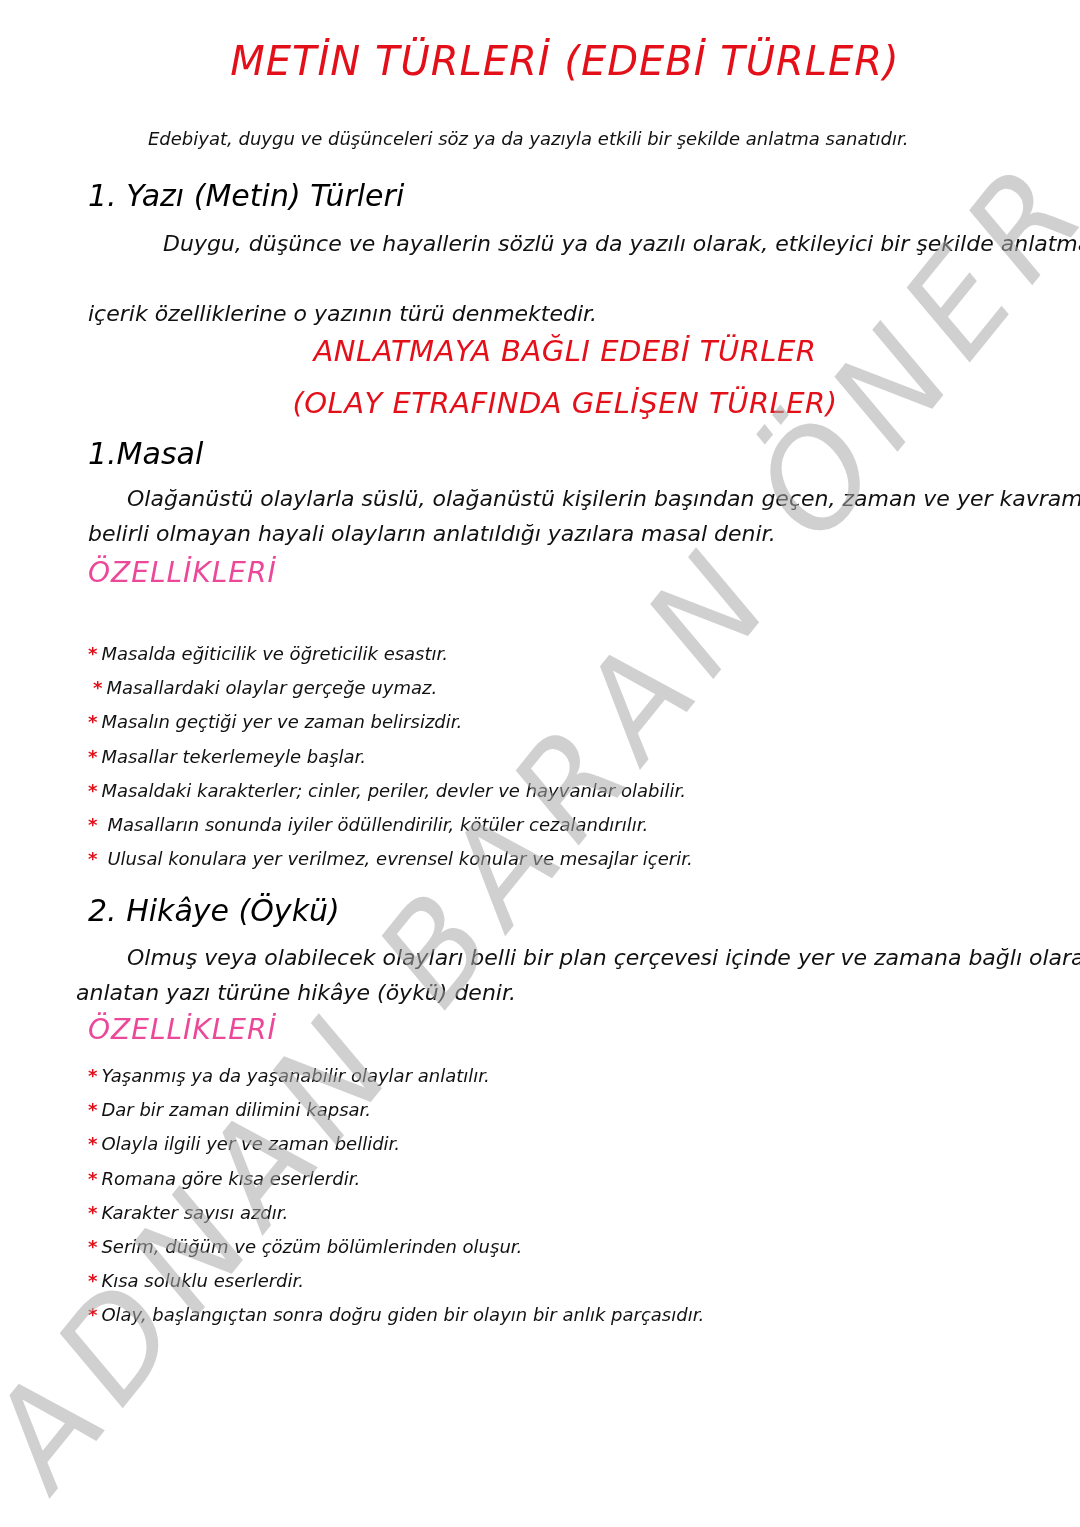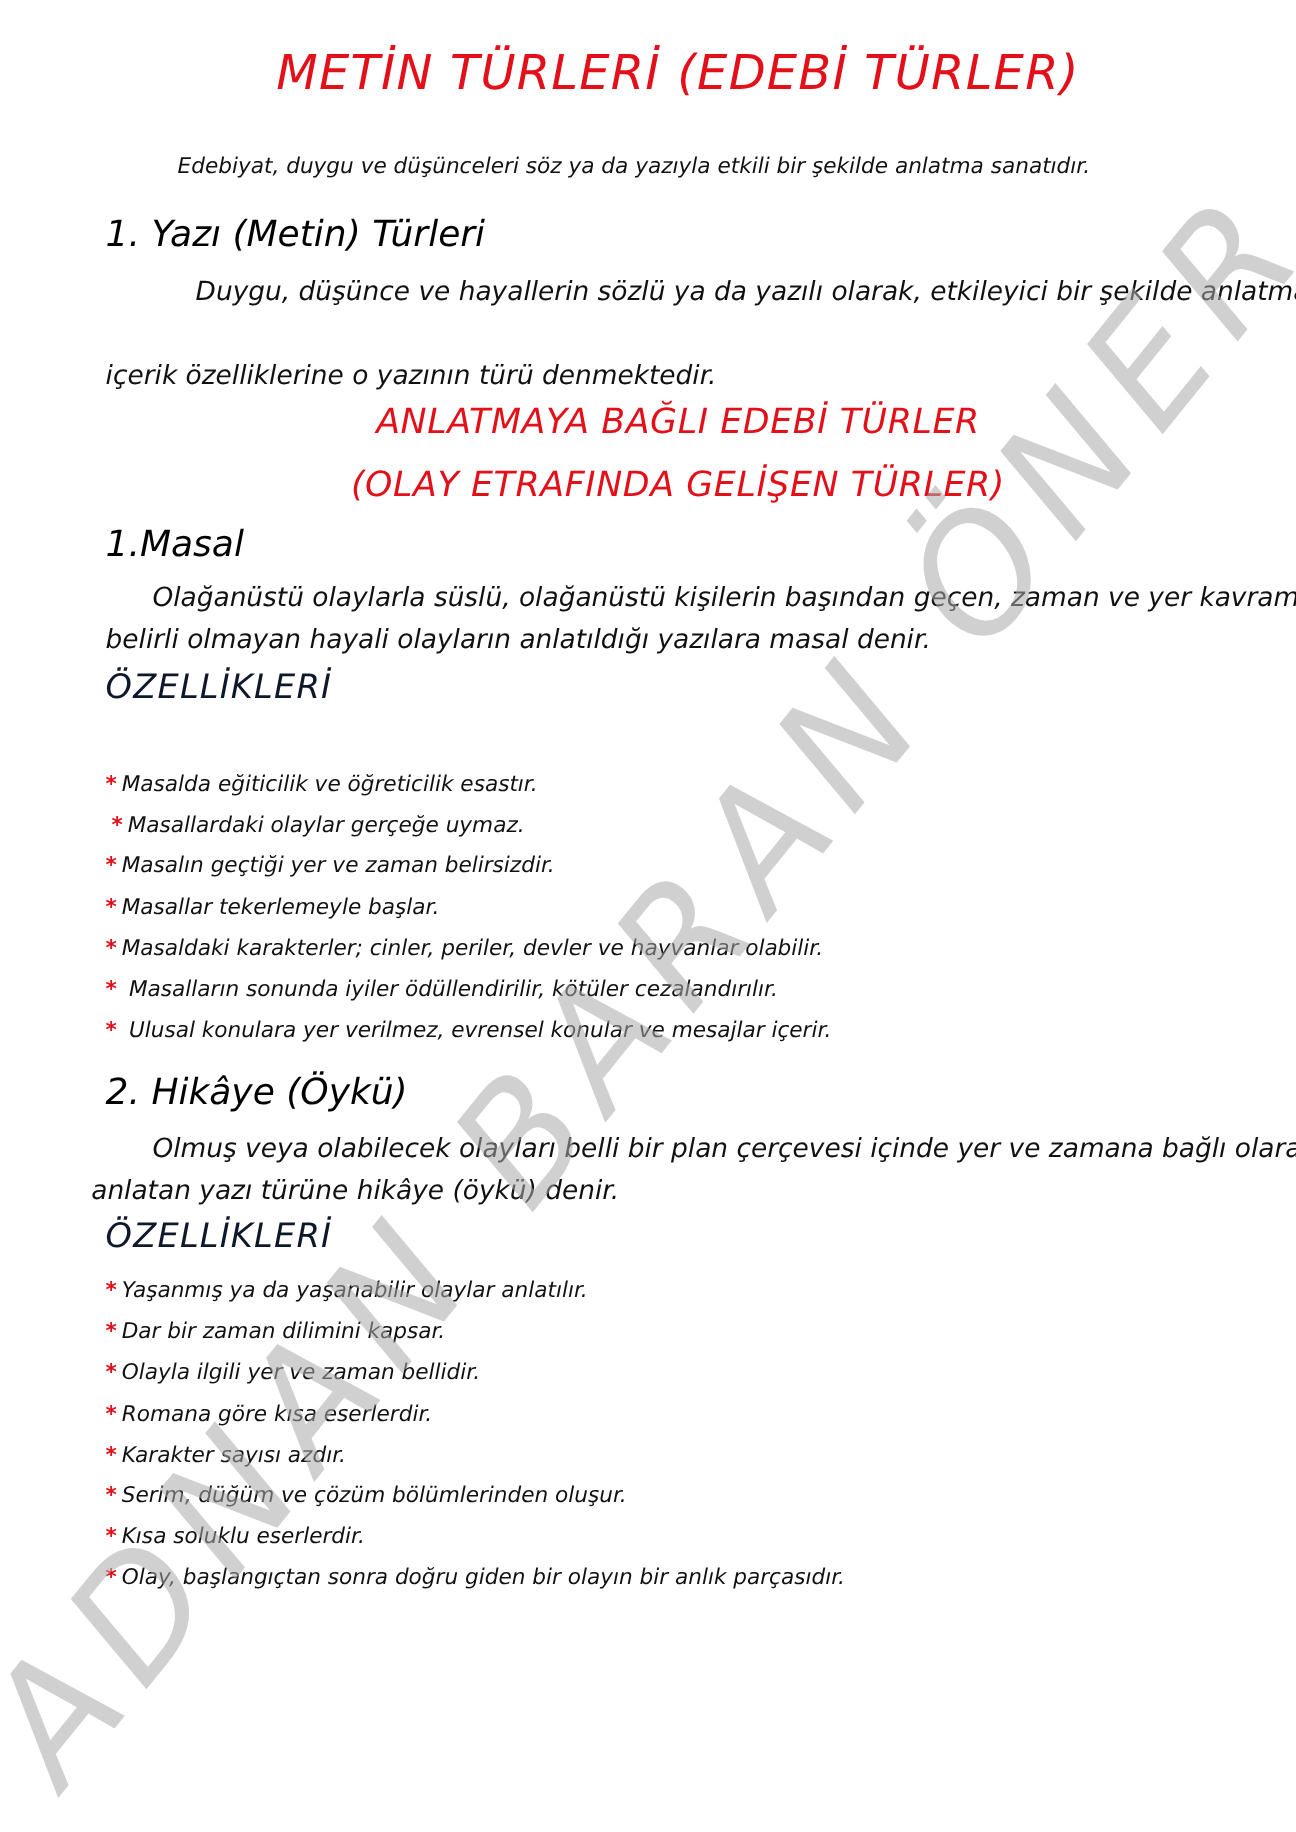--- a/index.html
+++ b/index.html
@@ -19,21 +19,21 @@
   .h-blue {
     color: #000000; font-style: italic; font-size: 30px;
     font-family: "DejaVu Sans", sans-serif;
   }
   .para { font-size: 22px; font-style: italic; line-height: 35px; }
   .red-head {
     left: 0; width: 1130px; text-align: center; color: #e3101a;
     font-size: 29px; font-style: italic; letter-spacing: 0.5px;
   }
   .ozellik {
-    color: #0f172a; font-style: italic; font-size: 28px; letter-spacing: 1px;
+    color: #ec4899; font-style: italic; font-size: 28px; letter-spacing: 1px;
   }
   .list { position: absolute; left: 88px; margin: 0; padding: 0; list-style: none; }
   .list li {
     font-size: 18px; font-style: italic; height: 34.2px; line-height: 34.2px;
     white-space: nowrap;
   }
   .star { color: #e3101a; font-style: normal; font-weight: bold; margin-right: 4px; }
   .watermark {
     position: absolute; left: 540px; top: 820px;
     transform: translate(-50%, -50%) rotate(-51deg);

